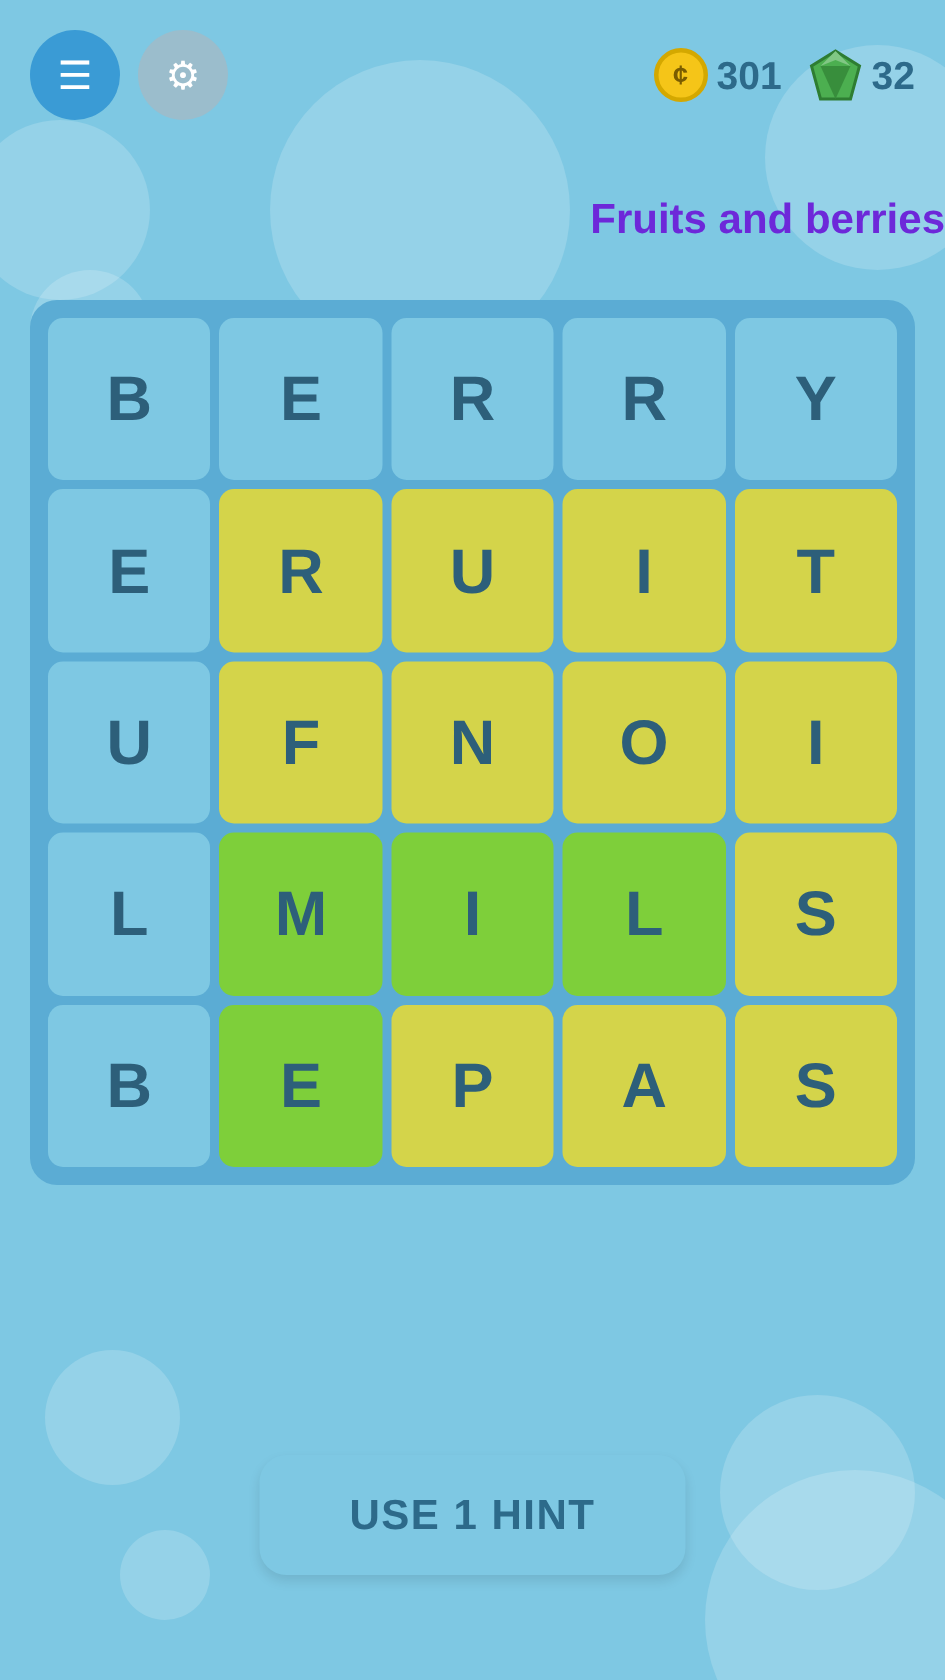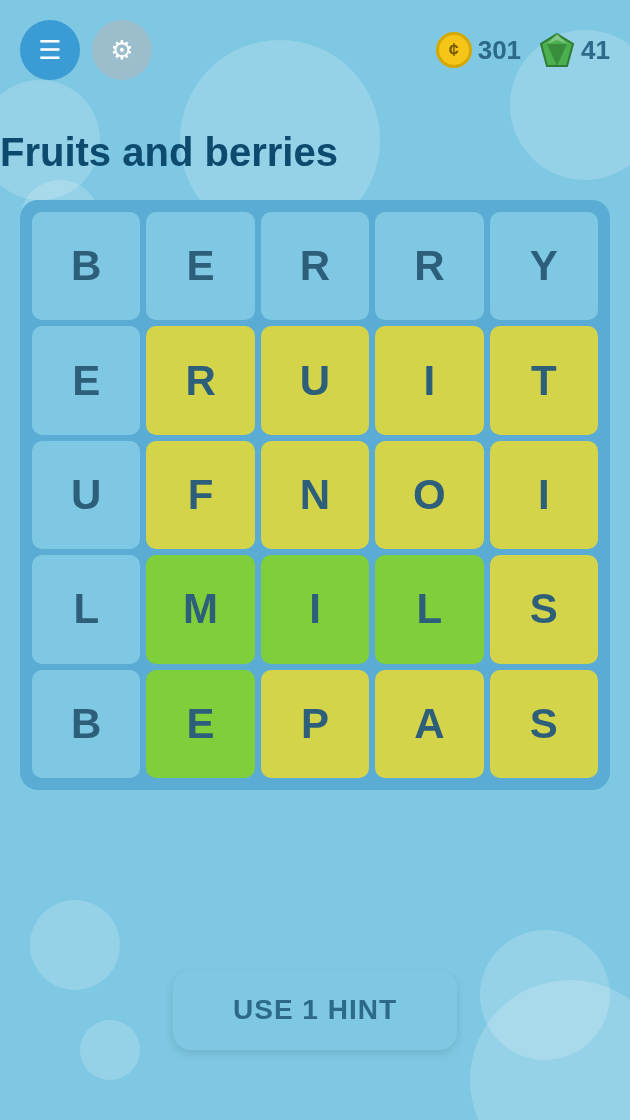--- a/index.html
+++ b/index.html
@@ -94,24 +94,24 @@
       align-items: center;
       justify-content: center;
     }
 
     
     .page-title {
       position: absolute;
       top: 130px;
       left: 0;
       right: 0;
-      text-align: left;
-      font-size: 40px;
-      font-weight: bold;
-      color: #0c4a6e;
+      text-align: right;
+      font-size: 28px;
+      font-weight: bold;
+      color: #6d28d9;
     }
 
     
     .grid-container {
       position: absolute;
       top: 200px;
       left: 20px;
       right: 20px;
       background: #5bacd4;
       border-radius: 18px;
@@ -189,21 +189,21 @@
       <span>301</span>
     </div>
     <div class="currency-badge">
       <div class="gem-icon">
         <svg width="36" height="36" viewBox="0 0 36 36">
           <polygon points="18,2 34,12 28,34 8,34 2,12" fill="#4caf50" stroke="#2e7d32" stroke-width="2"></polygon>
           <polygon points="18,2 28,12 18,8 8,12" fill="#81c784"></polygon>
           <polygon points="8,12 28,12 18,34" fill="#388e3c"></polygon>
         </svg>
       </div>
-      <span>41</span>
+      <span>32</span>
     </div>
   </div>
 </div>
 
 <div class="page-title">Fruits and berries</div>
 
 <div class="grid-container">
   <div class="grid" id="grid-root">
   <div class="cell cell-blue">B</div>
       <div class="cell cell-blue">E</div>

